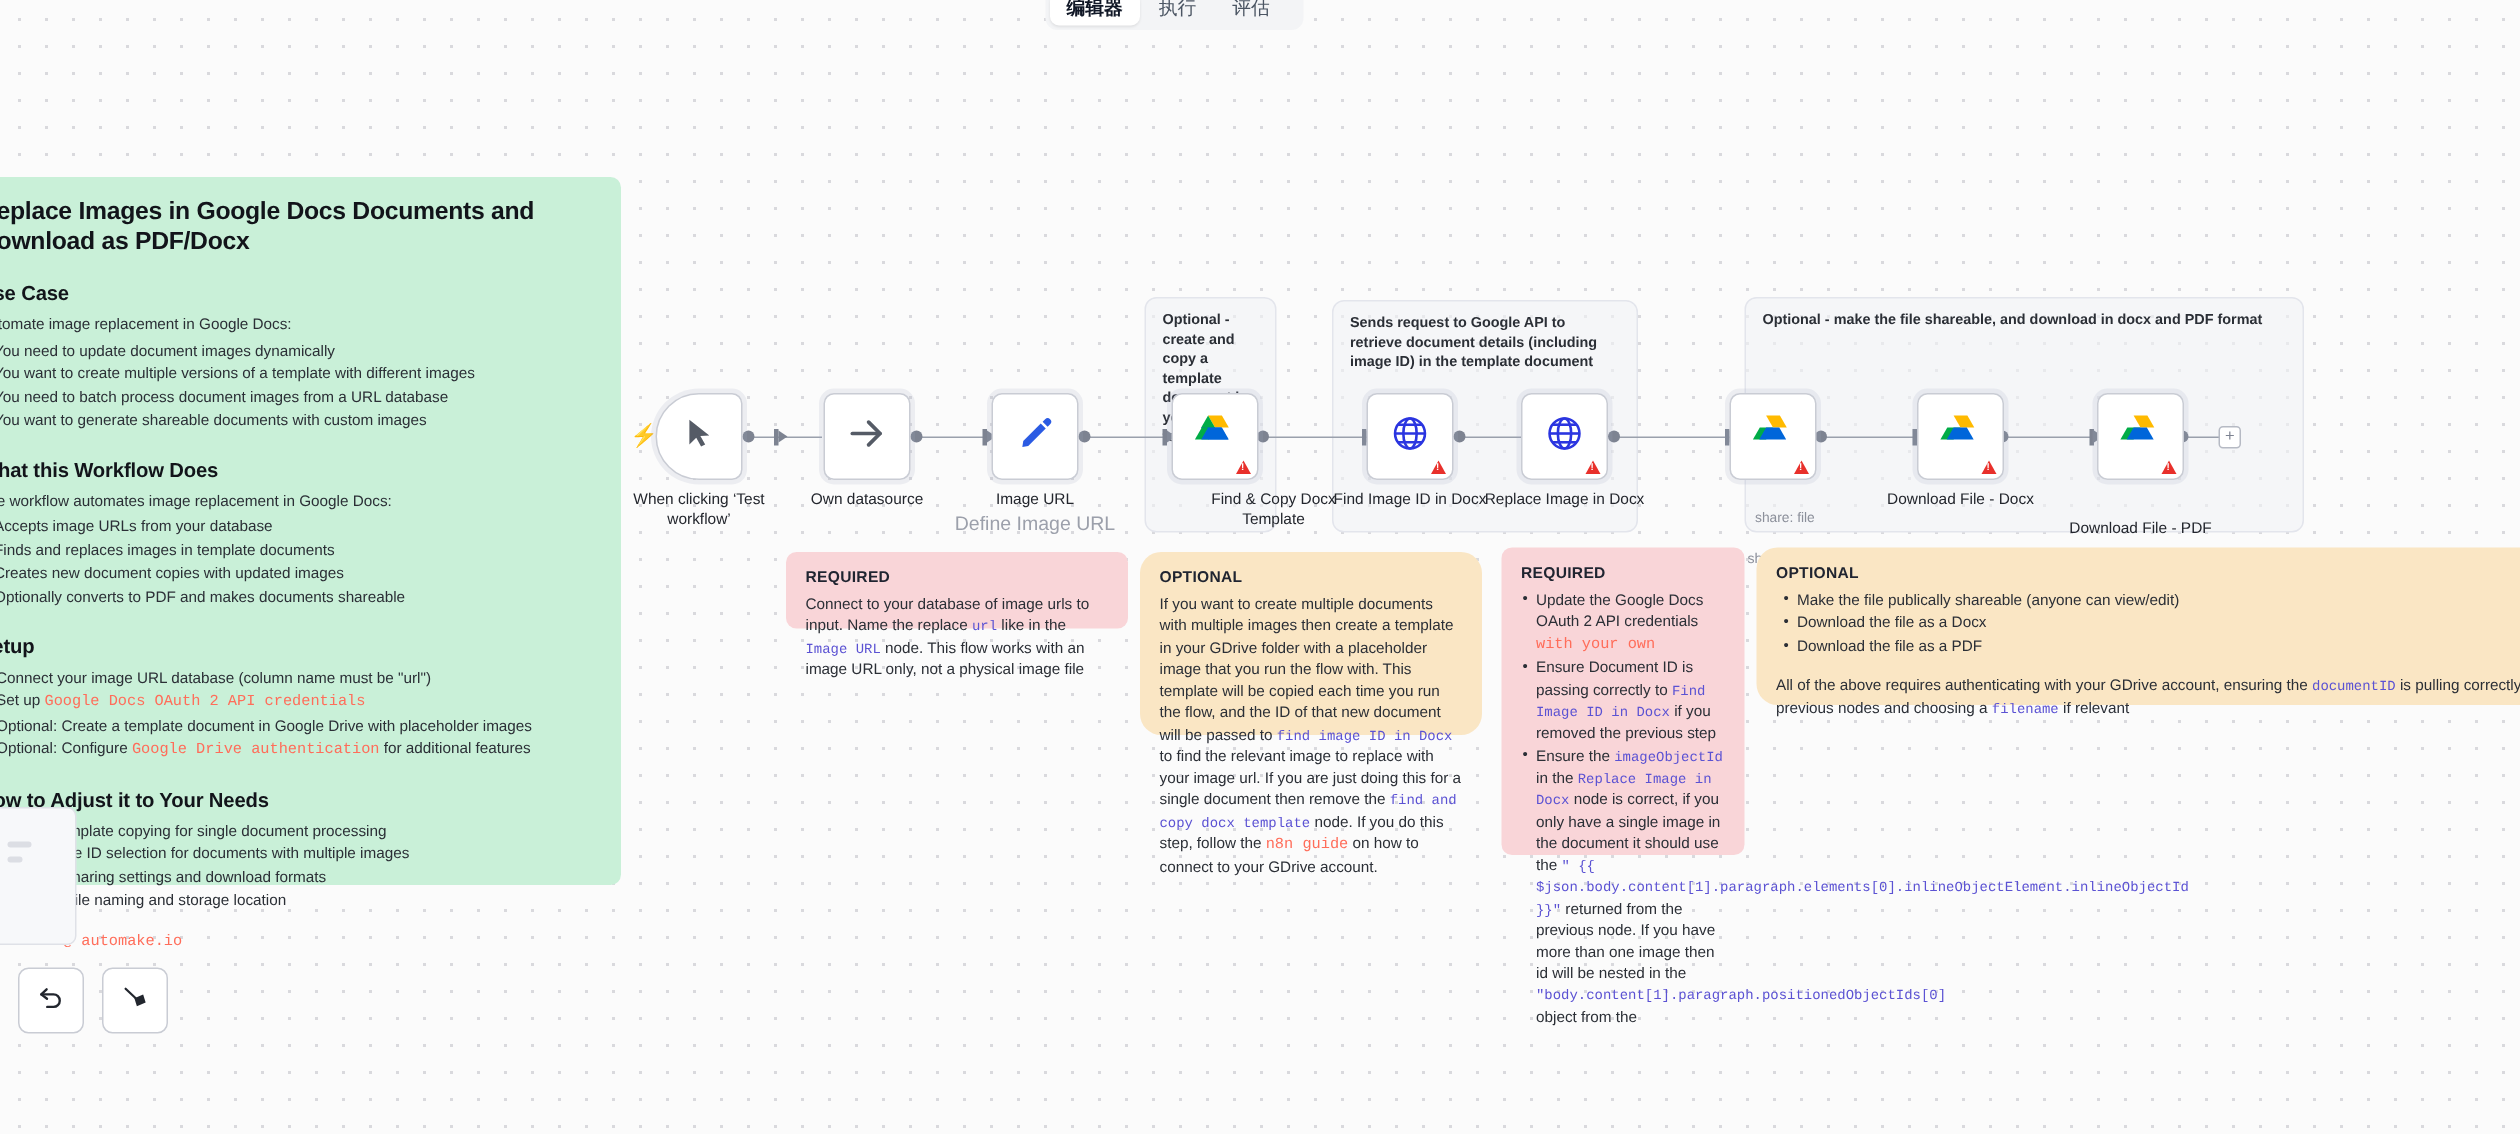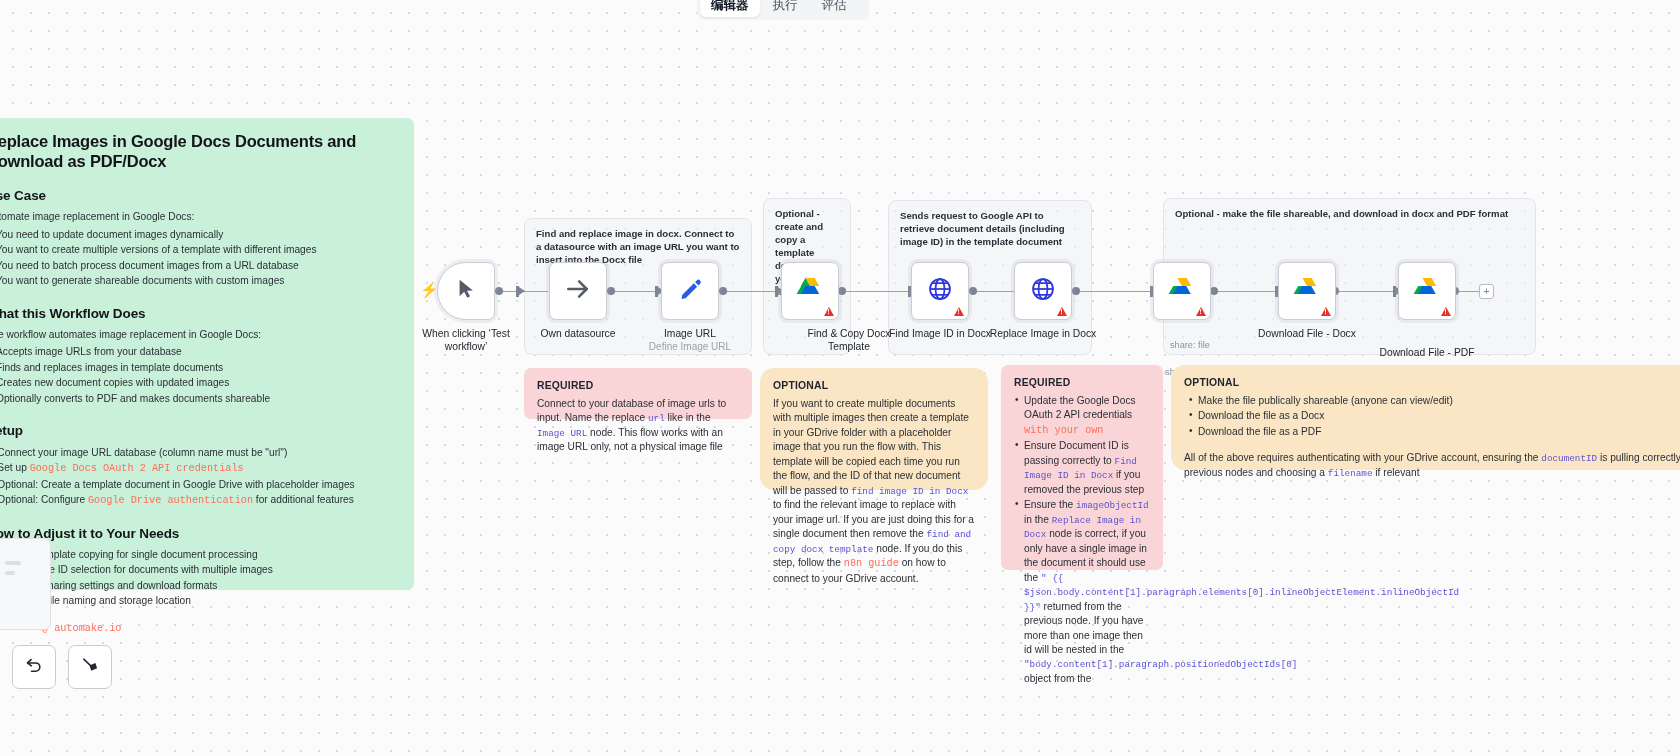--- a/index.html
+++ b/index.html
@@ -98,21 +98,21 @@
     border-bottom: 9px solid #e8302b;
   }
   .node .warn:after {
     content: "!"; position: absolute; left: -1.6px; top: 2px;
     font-size: 6.5px; color: #fff; font-weight: 700; line-height: 1;
   }
   .nlabel {
     position: absolute; text-align: center; width: 118px;
     font-size: 10.3px; color: #23262d; line-height: 1.28;
   }
-  .nsub { font-size: 10px; color: #9ca0ab; margin-top: 1px; }
+  .nsub { font-size: 13px; color: #9ca0ab; margin-top: 1px; }
 
   
   .wire { position: absolute; height: 1.3px; background: #9aa0ac; }
   .dot  { position: absolute; width: 8px; height: 8px; border-radius: 50%; background: #7d8391; }
   .arrowhead {
     position: absolute; width: 0; height: 0;
     border-top: 4.5px solid transparent; border-bottom: 4.5px solid transparent;
     border-left: 6px solid #7d8391;
   }
   .arrowbar { position: absolute; width: 2.5px; height: 11px; background: #7d8391; }
@@ -191,23 +191,20 @@
       <li>Adjust image ID selection for documents with multiple images</li>
       <li>Configure sharing settings and download formats</li>
       <li>Customize file naming and storage location</li>
     </ul>
 
     <div style="margin-top:12px; padding-left:56px;">
       <span class="lnk">@ automake.io</span>
     </div>
   </div>
 
-  <div class="group" style="left:524px; top:218px; width:228px; height:137px;">
-    <div class="gcap">Find and replace image in docx. Connect to a datasource with an image URL you want to insert into the Docx file</div>
-  </div>
 
   <div class="group" style="left:763px; top:198px; width:88px; height:157px;">
     <div class="gcap">Optional - create and copy a template document in your GDrive folder</div>
   </div>
 
   <div class="group" style="left:888px; top:200px; width:204px; height:155px;">
     <div class="gcap">Sends request to Google API to retrieve document details (including image ID) in the template document</div>
   </div>
 
   <div class="group" style="left:1139px; top:198px; width:373px; height:157px;margin-left:24px;">

